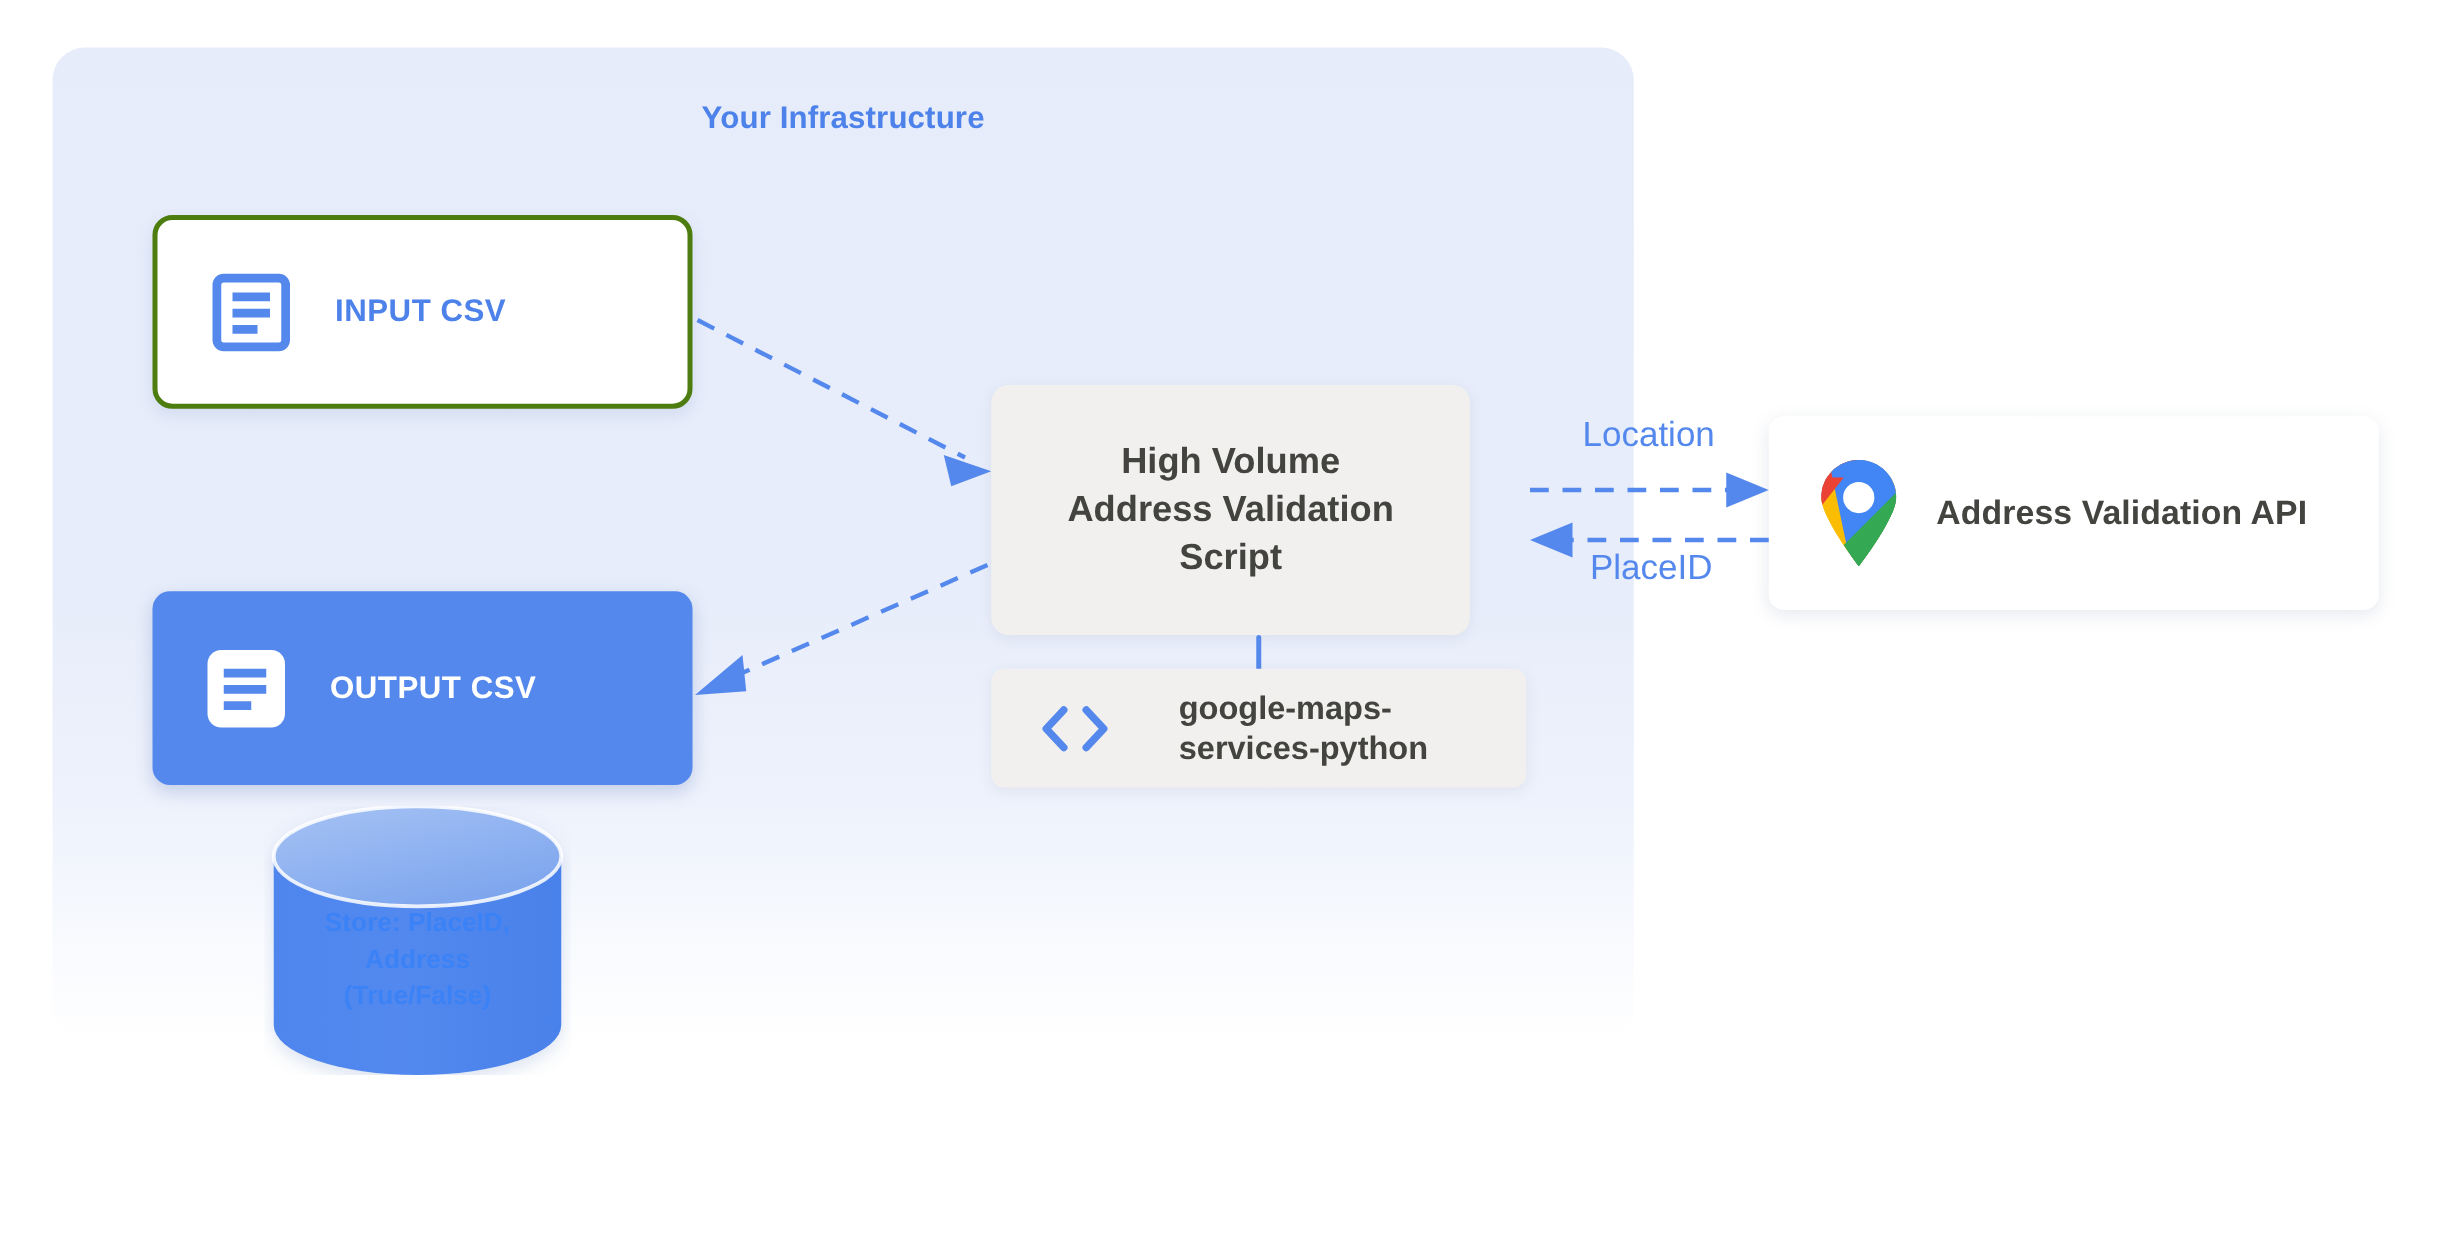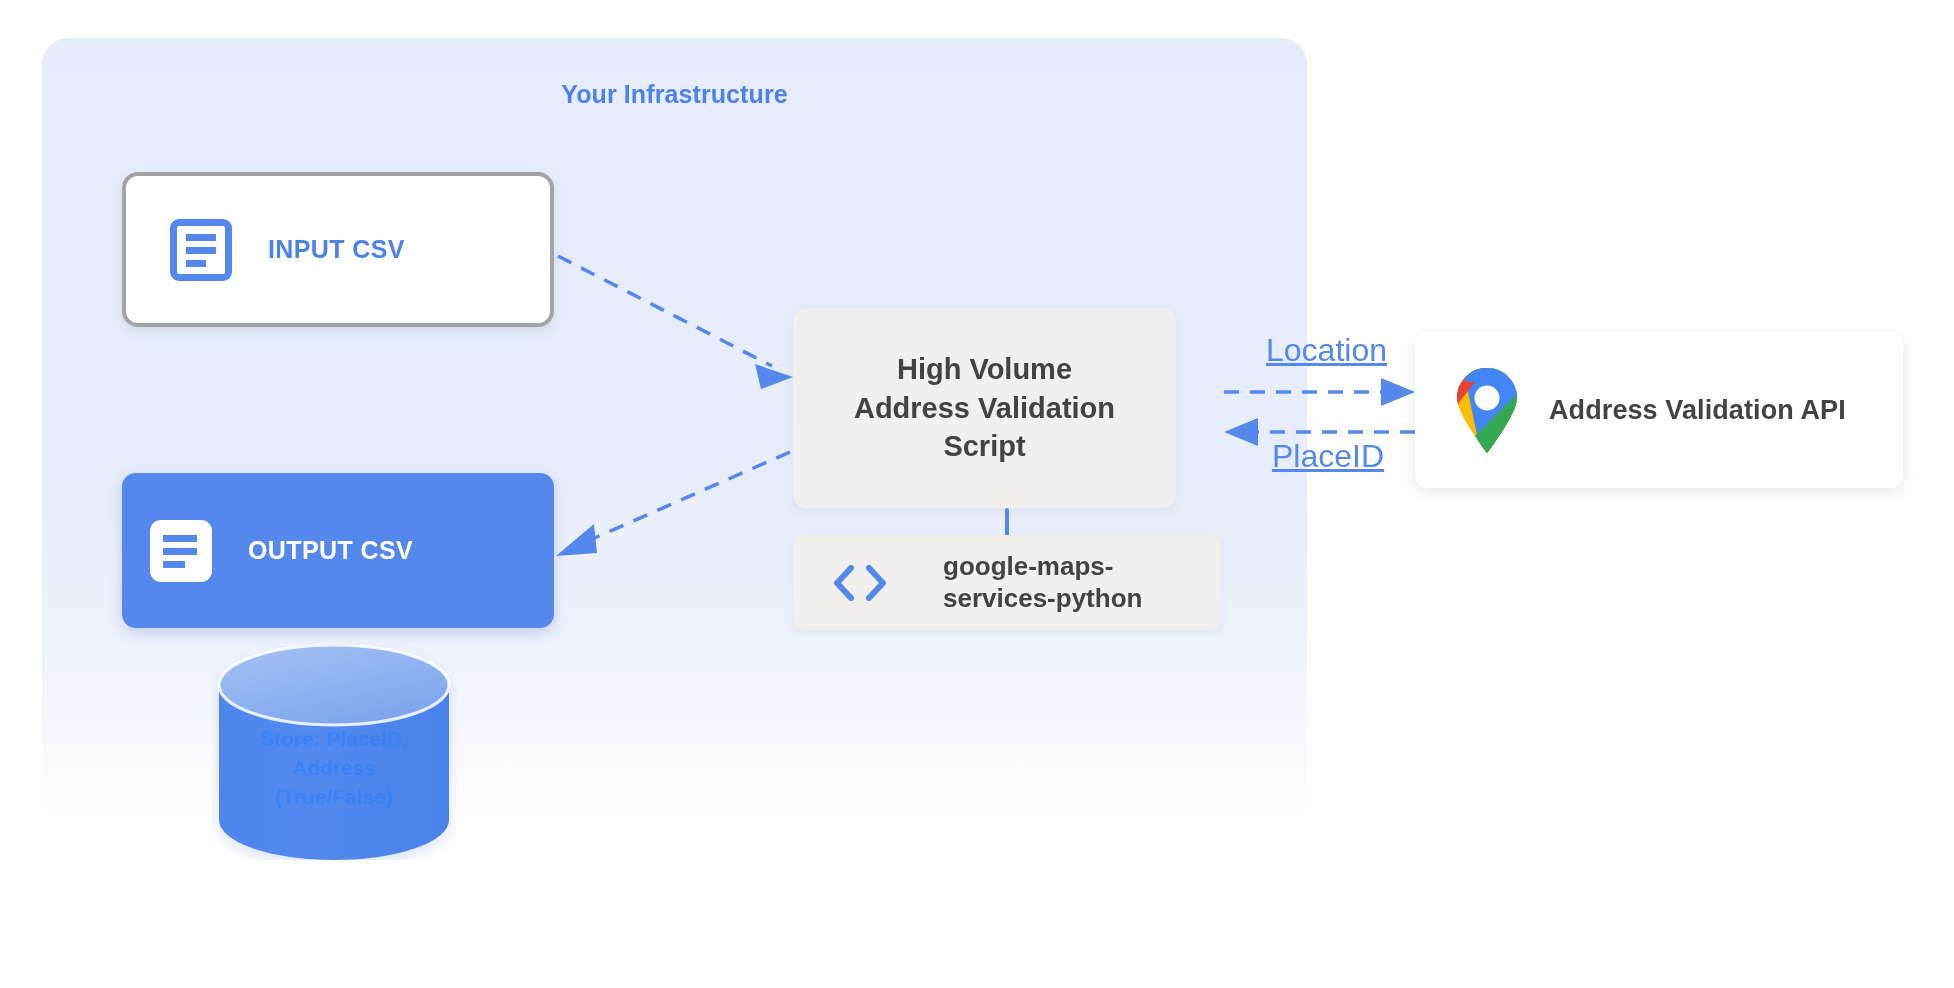--- a/index.html
+++ b/index.html
@@ -57,21 +57,21 @@
     align-items: center;
   }
 
   
   #input-csv-card {
     left: 122px;
     top: 172px;
     width: 432px;
     height: 155px;
     background: #ffffff;
-    border: 4px solid #a3a3a3;
+    border: 4px solid #4d7c0f;
     border-radius: 16px;
     box-shadow: 0 5px 12px rgba(80,110,170,.13);
     padding-left: 44px;
   }
   #input-csv-label {
     font-size: 25px;
     font-weight: bold;
     color: #4d82ea;
     letter-spacing: .4px;
     margin-left: 36px;
@@ -79,21 +79,21 @@
 
   
   #output-csv-card {
     left: 122px;
     top: 473px;
     width: 432px;
     height: 155px;
     background: #5488ec;
     border-radius: 14px;
     box-shadow: 0 5px 14px rgba(70,105,175,.25);
-    padding-left: 28px;
+    padding-left: 44px;
   }
   #output-csv-label {
     font-size: 25px;
     font-weight: bold;
     color: #ffffff;
     letter-spacing: .4px;
     margin-left: 36px;
   }
 
   
@@ -219,24 +219,23 @@
     font-weight: bold;
     color: #434440;
     margin-left: 28px;
     letter-spacing: .1px;
   }
   .maps-pin { flex: none; }
 
   
   .edge-label {
     position: absolute;
-    font-size: 32px;
+    font-size: 28px;
     color: #5488ec;
     white-space: nowrap;
-    text-decoration: underline;
   }
   #edge-label-location { left: 1266px; top: 332px; }
   #edge-label-placeid  { left: 1272px; top: 438px; }
 
   
   #database {
     position: absolute;
     left: 211px;
     top: 645px;
     width: 246px;

